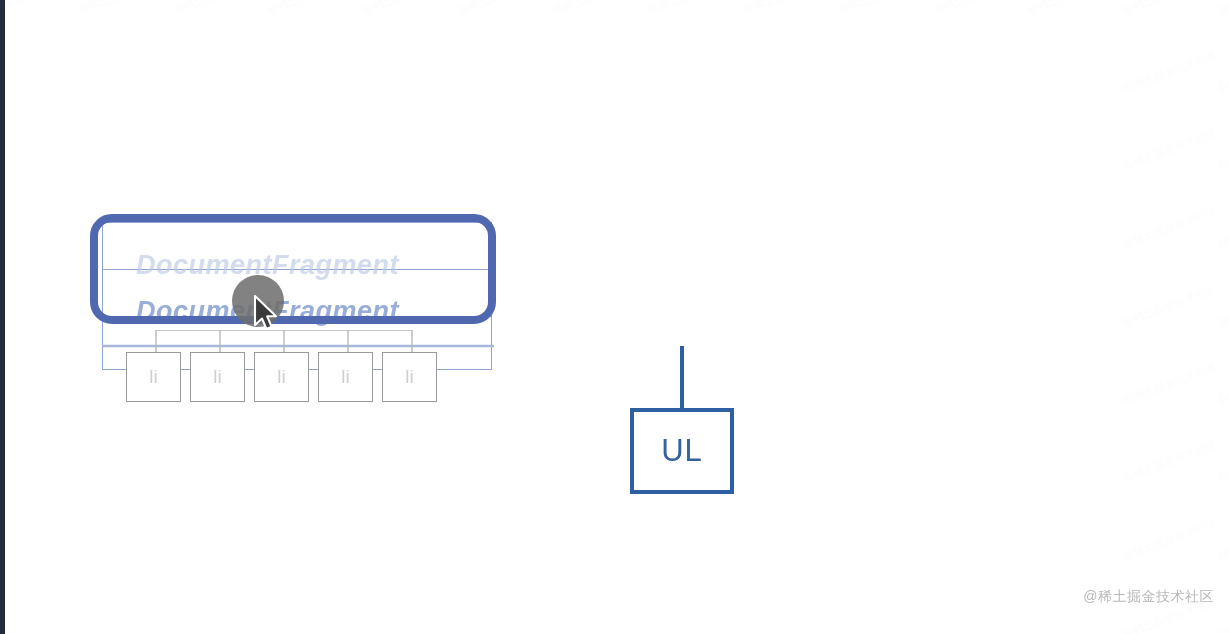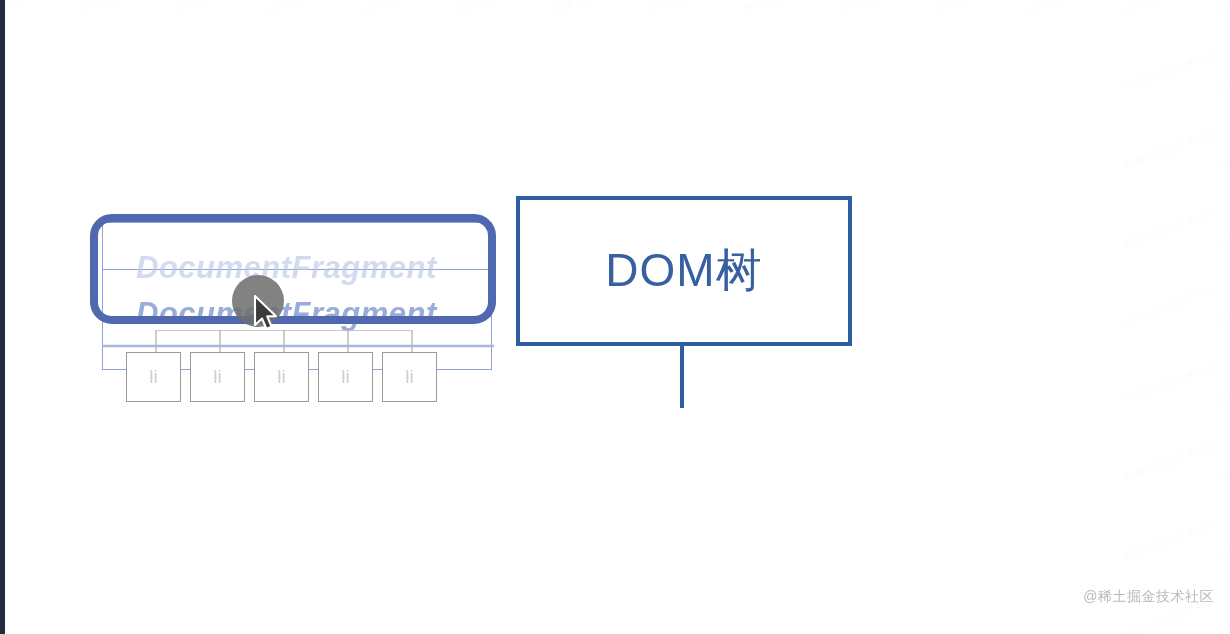--- a/index.html
+++ b/index.html
@@ -85,21 +85,21 @@
   #frag-rect-1 { top: 22px; }
   #frag-rect-2 { top: 69px; }
   #frag-rect-3 { top: 116px; }
 
   
   .frag-label {
     position: absolute;
     left: 46px;
     font-style: italic;
     font-weight: bold;
-    font-size: 31px;
+    font-size: 27px;
     letter-spacing: 0.5px;
     white-space: nowrap;
     font-family: "Liberation Sans", "DejaVu Sans", sans-serif;
     pointer-events: none;
   }
   #frag-label-1 {
     top: 50px;
     color: #b9c7e4;
     opacity: 0.62;
   }
@@ -415,24 +415,24 @@
       <div class="li-box">
         <span>li</span>
       </div>
       <div class="li-box">
         <span>li</span>
       </div>
     </div>
   </div>
 
   <div id="dom-group">
-    <div id="dom-box">
-      <span id="dom-box-label">DOM树</span>
+    <div id="dom-ul-connector"></div>
+    <div id="ul-box">
+      <span id="ul-box-label">UL</span>
     </div>
-    <div id="dom-ul-connector"></div>
   </div>
 
   <div id="click-halo"></div>
   <svg id="mouse-cursor" viewBox="0 0 26 38">
     <path d="M2 1 L2 30 L9 23.5 L13.5 34 L18.5 31.6 L14.2 21.4 L23 21.2 Z" fill="#3b3b3b" stroke="#ffffff" stroke-width="2.1" stroke-linejoin="round"></path>
   </svg>
 
   <div id="watermark">@稀土掘金技术社区</div>
 
 </div>

